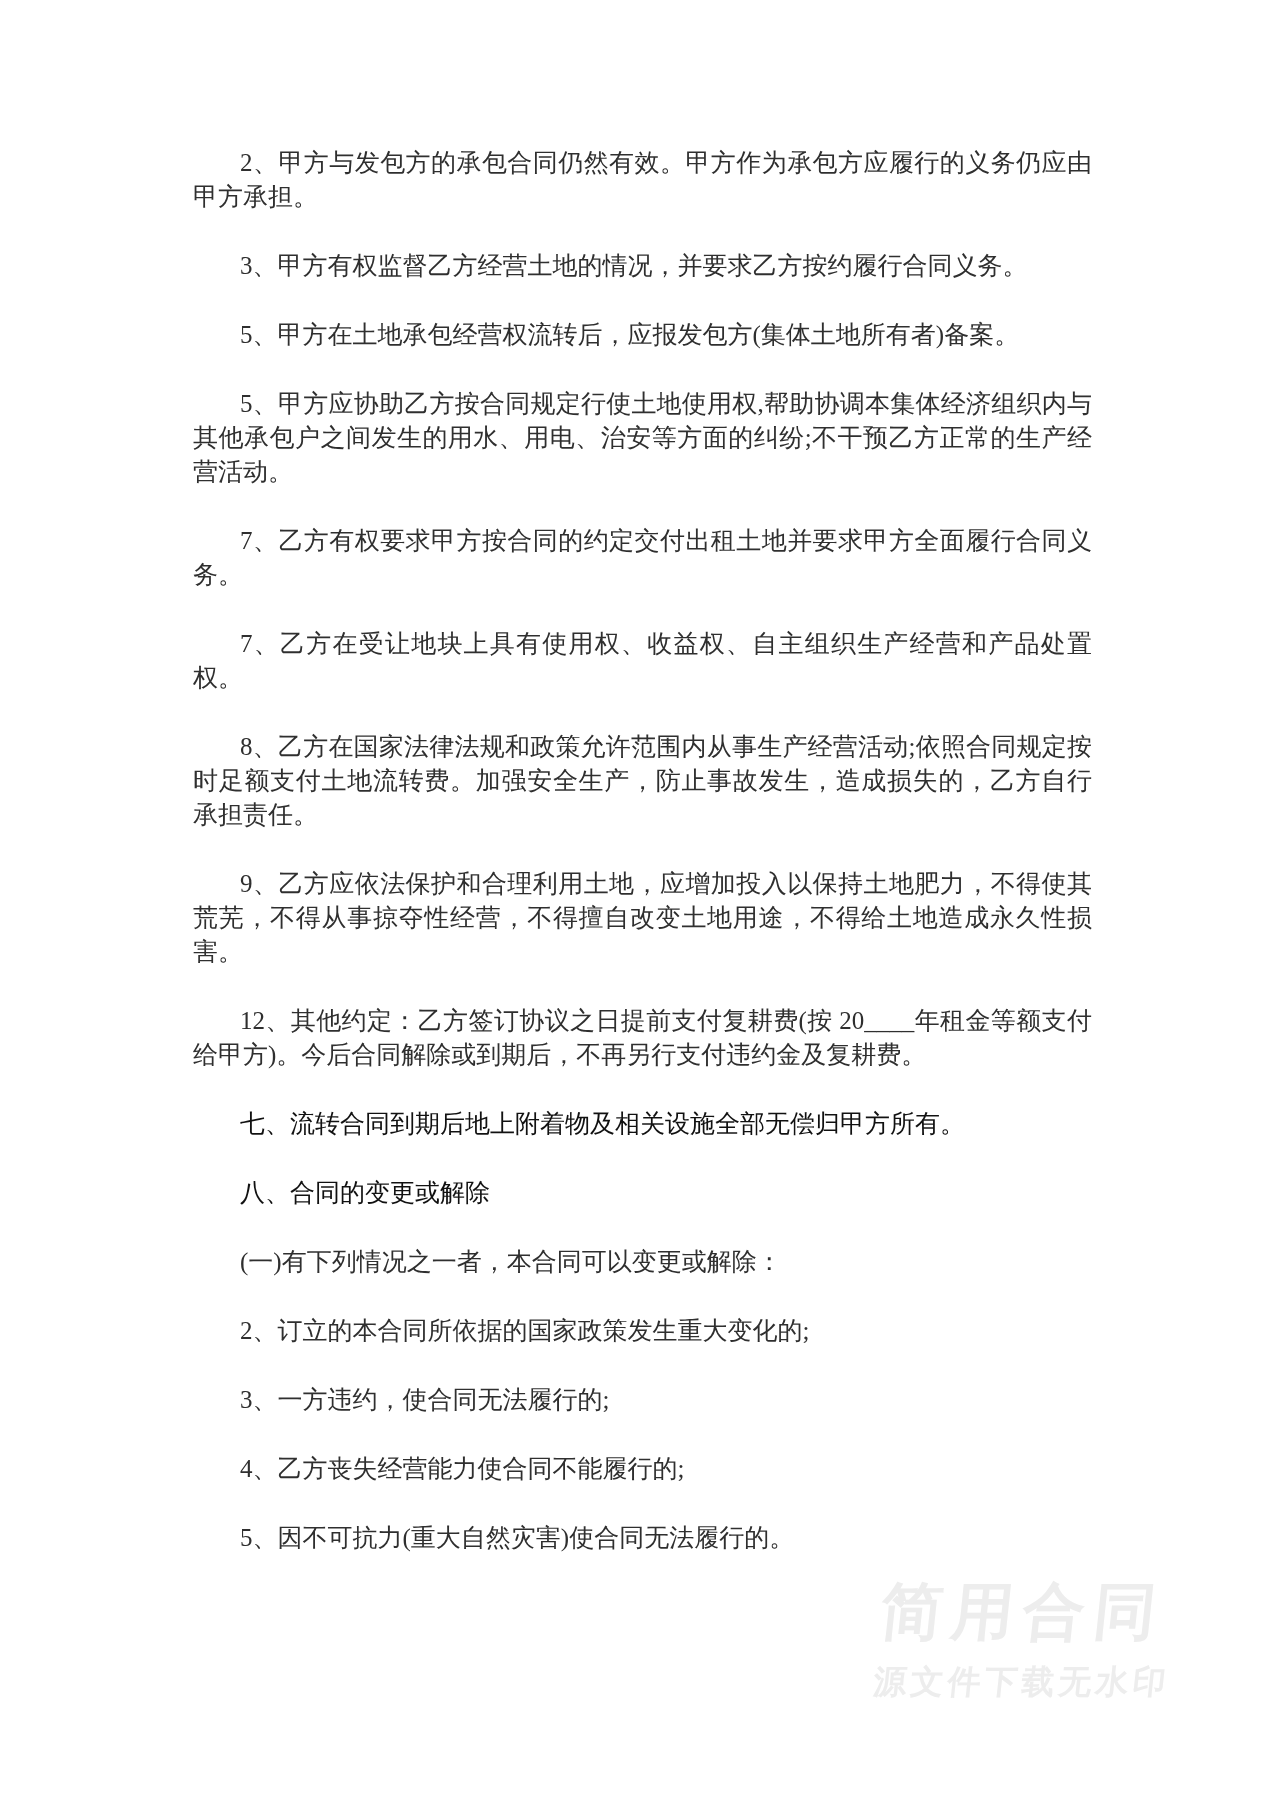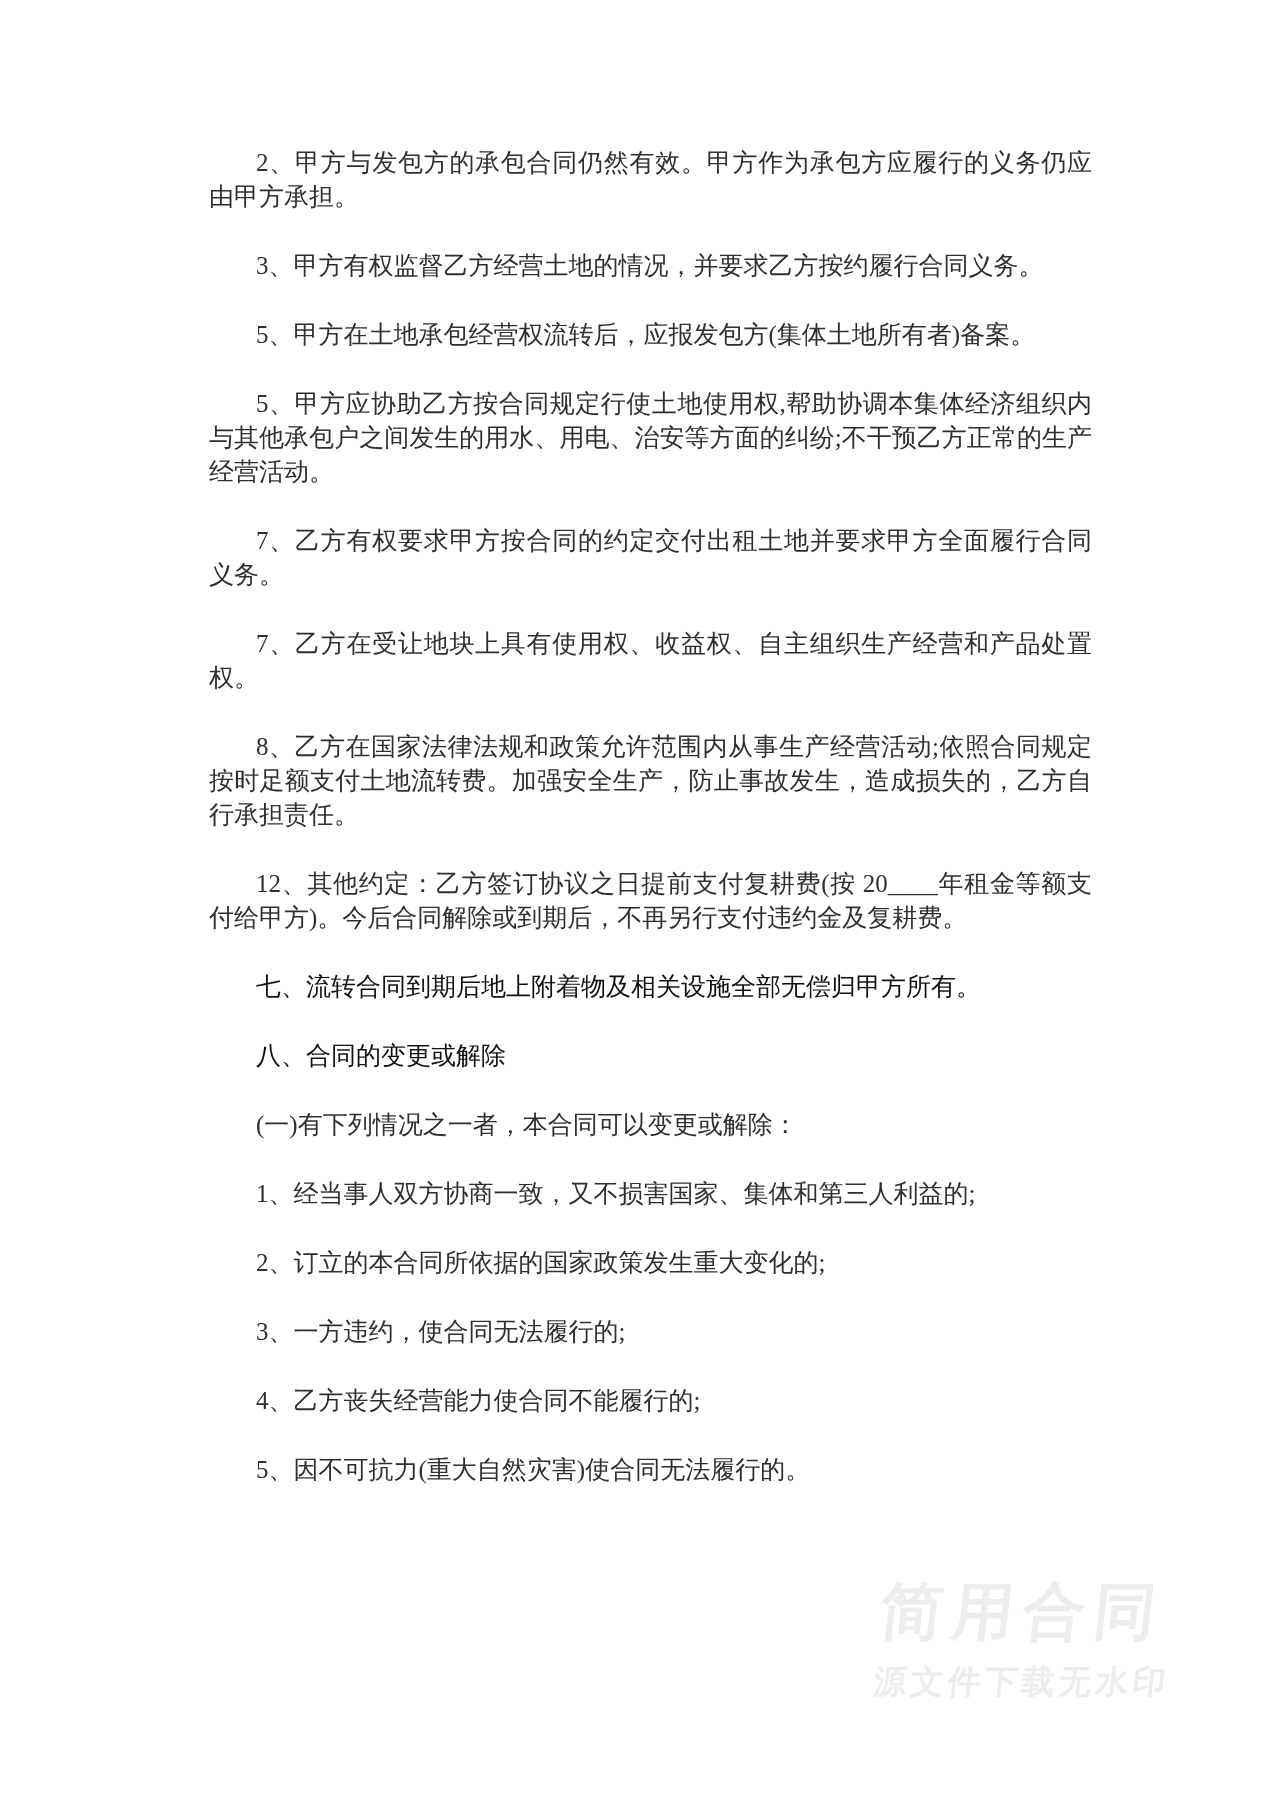--- a/index.html
+++ b/index.html
@@ -16,21 +16,21 @@
   }
   .doc {
     position: absolute;
     left: 193px;
     top: 146px;
     width: 899px;
   }
   .para {
     font-size: 25px;
     line-height: 34px;
-    margin: 0 0 35px 16px;
+    margin: 0 0 35px 0;
     text-indent: 47px;
     text-align: justify;
     color: #2f2f2f;
     font-weight: 400;
     word-break: break-all;
   }
   .para.heading {
     font-weight: 400;
     color: #111111;
   }
@@ -65,25 +65,25 @@
 <body>
 
 <div class="doc">
   <p class="para">2、甲方与发包方的承包合同仍然有效。甲方作为承包方应履行的义务仍应由甲方承担。</p>
   <p class="para">3、甲方有权监督乙方经营土地的情况，并要求乙方按约履行合同义务。</p>
   <p class="para">5、甲方在土地承包经营权流转后，应报发包方(集体土地所有者)备案。</p>
   <p class="para">5、甲方应协助乙方按合同规定行使土地使用权,帮助协调本集体经济组织内与其他承包户之间发生的用水、用电、治安等方面的纠纷;不干预乙方正常的生产经营活动。</p>
   <p class="para">7、乙方有权要求甲方按合同的约定交付出租土地并要求甲方全面履行合同义务。</p>
   <p class="para">7、乙方在受让地块上具有使用权、收益权、自主组织生产经营和产品处置权。</p>
   <p class="para">8、乙方在国家法律法规和政策允许范围内从事生产经营活动;依照合同规定按时足额支付土地流转费。加强安全生产，防止事故发生，造成损失的，乙方自行承担责任。</p>
+  <p class="para">9、乙方应依法保护和合理利用土地，应增加投入以保持土地肥力，不得使其荒芜，不得从事掠夺性经营，不得擅自改变土地用途，不得给土地造成永久性损害。</p>
   <p class="para">12、其他约定：乙方签订协议之日提前支付复耕费(按 20____年租金等额支付给甲方)。今后合同解除或到期后，不再另行支付违约金及复耕费。</p>
   <p class="para heading">七、流转合同到期后地上附着物及相关设施全部无偿归甲方所有。</p>
   <p class="para heading">八、合同的变更或解除</p>
   <p class="para">(一)有下列情况之一者，本合同可以变更或解除：</p>
-  <p class="para">1、经当事人双方协商一致，又不损害国家、集体和第三人利益的;</p>
   <p class="para">2、订立的本合同所依据的国家政策发生重大变化的;</p>
   <p class="para">3、一方违约，使合同无法履行的;</p>
   <p class="para">4、乙方丧失经营能力使合同不能履行的;</p>
   <p class="para">5、因不可抗力(重大自然灾害)使合同无法履行的。</p>
 </div>
 
 <div class="watermark">
   <span class="wm-title">简用合同</span>
   <span class="wm-subtitle">源文件下载无水印</span>
 </div>

